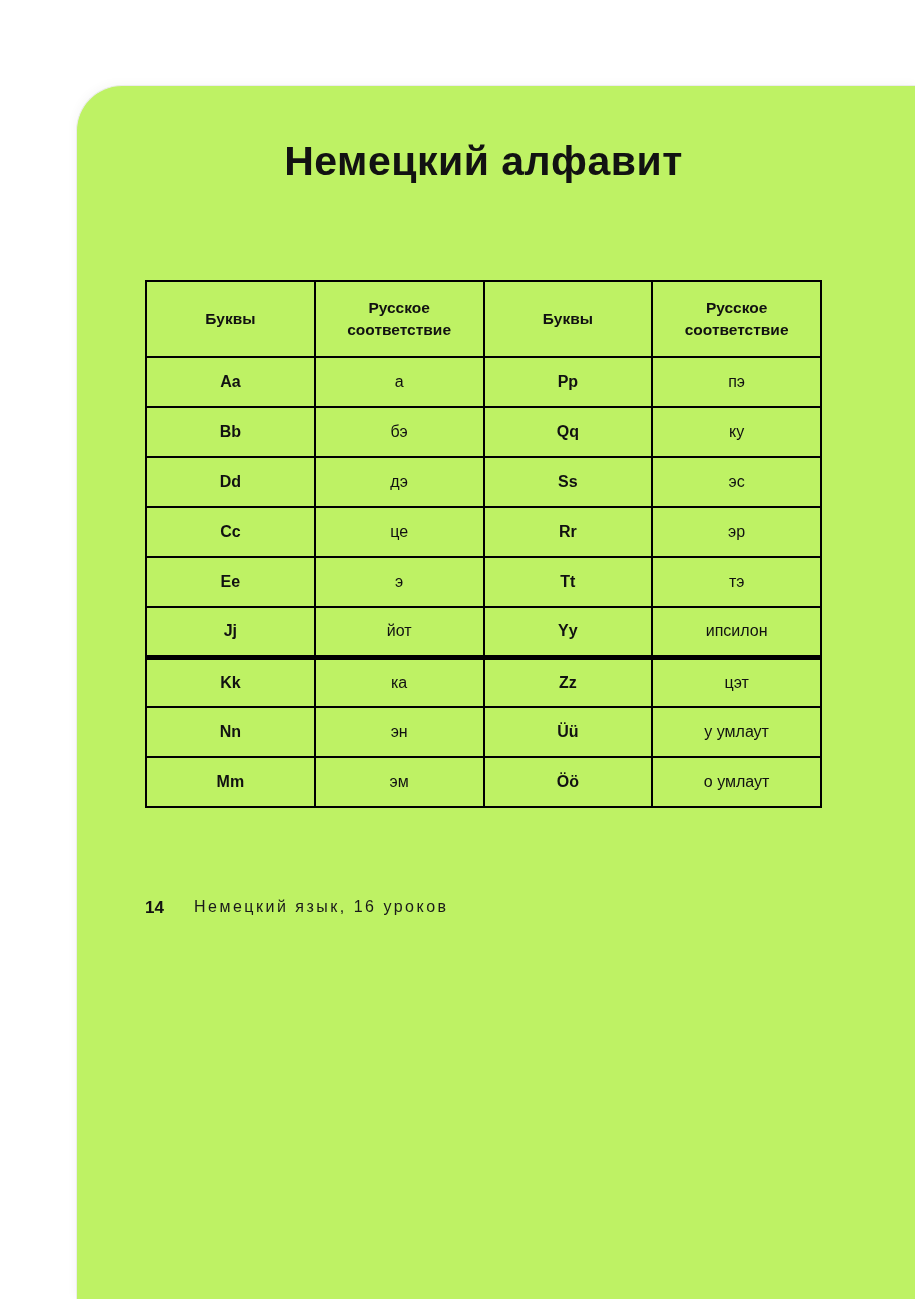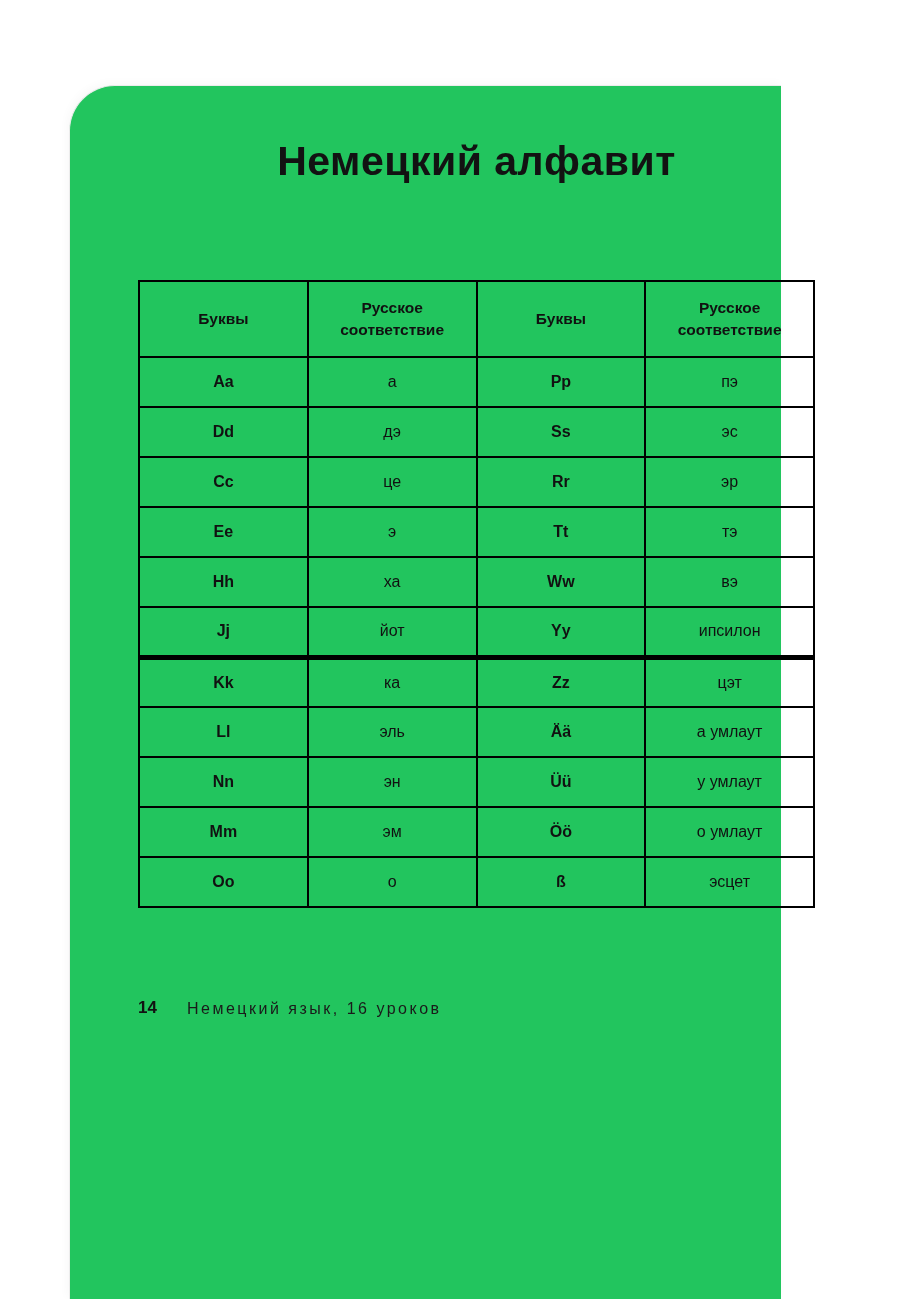--- a/index.html
+++ b/index.html
@@ -6,25 +6,25 @@
   html, body {
     width: 915px;
     height: 1299px;
     background: #ffffff;
     font-family: "Liberation Sans", sans-serif;
     color: #111111;
     overflow: hidden;
   }
   .page-card {
     position: absolute;
-    left: 69px;
+    left: 76px;
     top: 85px;
-    width: 712px;
+    width: 840px;
     height: 1214px;
-    background: #22c55e;
+    background: #bef264;
     border-top: 1px solid #ececec;
     border-left: 1px solid #ececec;
     border-radius: 46px 0 0 0;
     box-shadow: -2px -2px 10px rgba(0,0,0,0.03);
   }
   .content {
     margin-left: 68px;
     width: 677px;
   }
   .title {
@@ -66,21 +66,21 @@
   }
   .sound-cell {
     font-weight: normal;
   }
   tr.thick-bottom td {
     border-bottom-width: 5px;
   }
   .footer {
     margin-top: 90px;
     display: flex;
-    align-items: flex-end;
+    align-items: flex-start;
     gap: 30px;
   }
   .page-num {
     font-size: 17px;
     font-weight: bold;
     color: #121212;
   }
   .book-title {
     font-size: 16px;
     letter-spacing: 2.5px;
@@ -104,78 +104,66 @@
           </tr>
       </thead>
       <tbody id="table-body">
           <tr>
             <td class="letter-cell">Aa</td>
             <td class="sound-cell">а</td>
             <td class="letter-cell">Pp</td>
             <td class="sound-cell">пэ</td>
           </tr>
           <tr>
+            <td class="letter-cell">Bb</td>
+            <td class="sound-cell">бэ</td>
+            <td class="letter-cell">Qq</td>
+            <td class="sound-cell">ку</td>
+          </tr>
+          <tr>
             <td class="letter-cell">Dd</td>
             <td class="sound-cell">дэ</td>
             <td class="letter-cell">Ss</td>
             <td class="sound-cell">эс</td>
           </tr>
           <tr>
             <td class="letter-cell">Cc</td>
             <td class="sound-cell">це</td>
             <td class="letter-cell">Rr</td>
             <td class="sound-cell">эр</td>
           </tr>
           <tr>
             <td class="letter-cell">Ee</td>
             <td class="sound-cell">э</td>
             <td class="letter-cell">Tt</td>
             <td class="sound-cell">тэ</td>
           </tr>
-          <tr>
-            <td class="letter-cell">Hh</td>
-            <td class="sound-cell">ха</td>
-            <td class="letter-cell">Ww</td>
-            <td class="sound-cell">вэ</td>
-          </tr>
           <tr class="thick-bottom">
             <td class="letter-cell">Jj</td>
             <td class="sound-cell">йот</td>
             <td class="letter-cell">Yy</td>
             <td class="sound-cell">ипсилон</td>
           </tr>
           <tr>
             <td class="letter-cell">Kk</td>
             <td class="sound-cell">ка</td>
             <td class="letter-cell">Zz</td>
             <td class="sound-cell">цэт</td>
           </tr>
           <tr>
-            <td class="letter-cell">Ll</td>
-            <td class="sound-cell">эль</td>
-            <td class="letter-cell">Ää</td>
-            <td class="sound-cell">а умлаут</td>
-          </tr>
-          <tr>
             <td class="letter-cell">Nn</td>
             <td class="sound-cell">эн</td>
             <td class="letter-cell">Üü</td>
             <td class="sound-cell">у умлаут</td>
           </tr>
           <tr>
             <td class="letter-cell">Mm</td>
             <td class="sound-cell">эм</td>
             <td class="letter-cell">Öö</td>
             <td class="sound-cell">о умлаут</td>
-          </tr>
-          <tr>
-            <td class="letter-cell">Oo</td>
-            <td class="sound-cell">о</td>
-            <td class="letter-cell">ß</td>
-            <td class="sound-cell">эсцет</td>
           </tr>
         </tbody>
     </table>
 
     <div class="footer">
       <span class="page-num">14</span>
       <span class="book-title">Немецкий язык, 16 уроков</span>
     </div>
   </div>
 </div>

